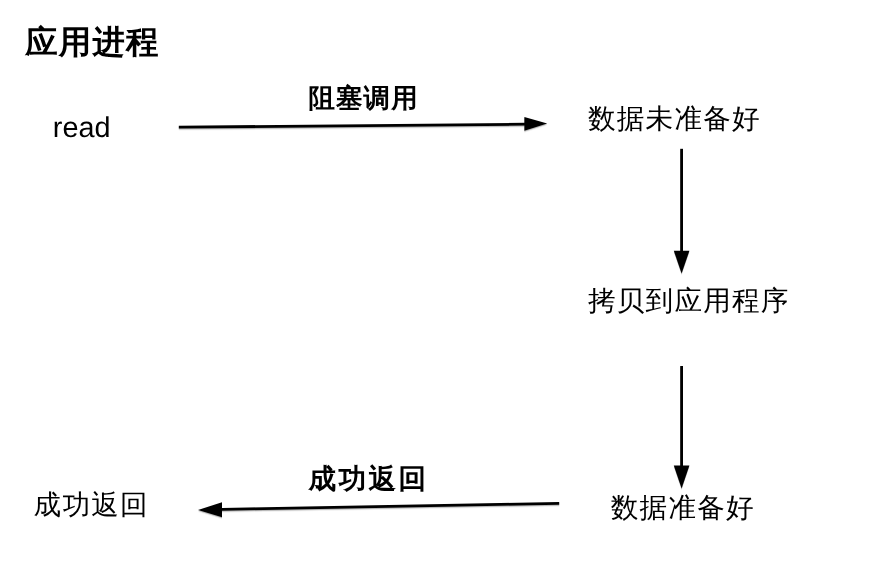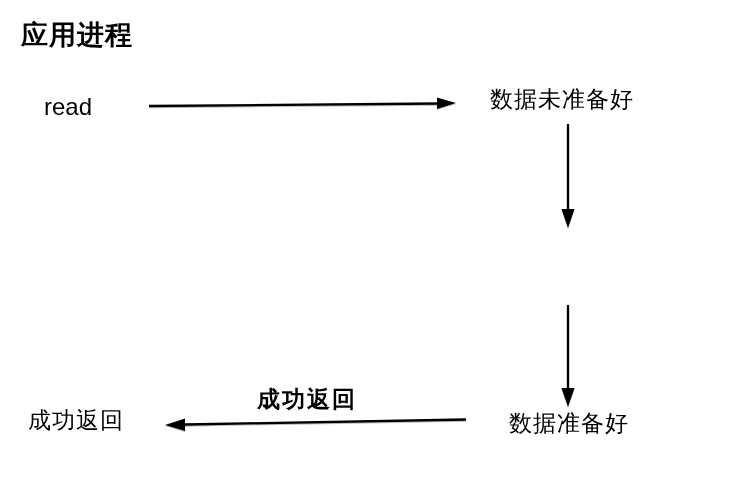--- a/index.html
+++ b/index.html
@@ -78,24 +78,26 @@
       <line x1="466" y1="419.5" x2="185" y2="424.5"></line>
       <polygon points="165,425 185,418.5 185,431"></polygon>
     </g>
   </svg>
 
   <div class="label heading app-title">应用进程</div>
 
 
   <div class="label read">read</div>
 
+  <div class="label arrow-label blocking-call">阻塞调用</div>
 
   <div class="label node not-ready">数据未准备好</div>
 
   <div class="label node data-ready">
+    <div>拷贝到应用程序</div>
   </div>
 
   <div class="label node copy-done">数据准备好</div>
 
   <div class="label arrow-label success-return">成功返回</div>
 
   <div class="label node data-parse">成功返回</div>
 
 </div>
 

